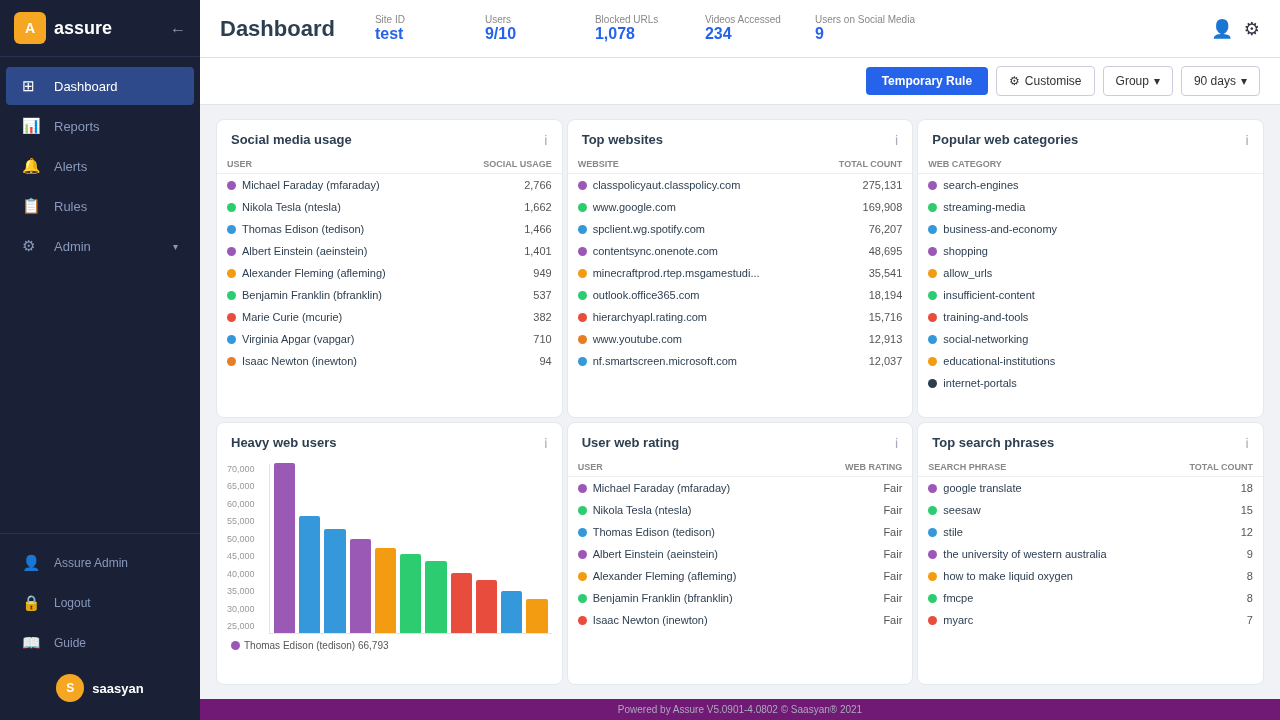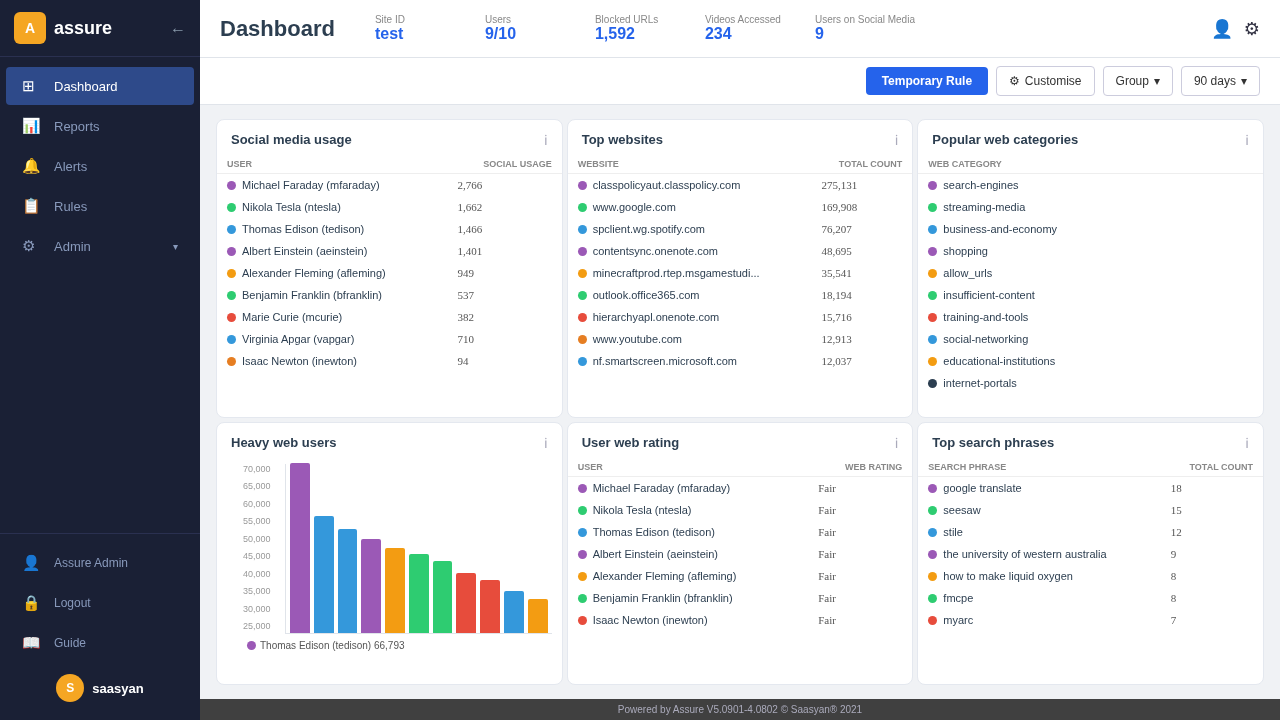--- a/index.html
+++ b/index.html
@@ -131,33 +131,32 @@
     .card-table { width: 100%; border-collapse: collapse; }
     .card-table thead tr th {
       font-size: 9px; font-weight: 700; color: #888;
       text-transform: uppercase; padding: 4px 10px;
       border-bottom: 1px solid #eee; text-align: left;
     }
     .card-table thead tr th.right { text-align: right; }
     .card-table tbody tr td {
       padding: 5px 10px; font-size: 11px; color: #2c3e50;
     }
-    .card-table tbody tr td.right { color: #555; font-family: Liberation Serif, serif; }
+    .card-table tbody tr td.right { text-align: right; color: #555; }
     .dot {
       display: inline-block; width: 9px; height: 9px;
       border-radius: 50%; margin-right: 6px; vertical-align: middle;
       flex-shrink: 0;
     }
     .user-cell { display: flex; align-items: center; }
 
     
     .chart-container {
       padding: 6px 10px 10px;
       position: relative;
-      margin-left: 16px;
     }
     .chart-y-labels {
       position: absolute; left: 10px; top: 6px; bottom: 30px;
       display: flex; flex-direction: column; justify-content: space-between;
       font-size: 9px; color: #999; width: 38px;
     }
     .chart-bars-wrapper {
       margin-left: 42px;
       height: 170px;
       display: flex; align-items: flex-end; gap: 4px;
@@ -169,21 +168,21 @@
       flex: 1; min-width: 0; border-radius: 2px 2px 0 0;
     }
     .chart-footer {
       display: flex; align-items: center; margin-top: 6px; padding: 0 4px;
       font-size: 10px; color: #555;
     }
     .chart-footer .dot { margin-right: 4px; }
 
     
     #footer-bar {
-      background: #404040; color: #aab; text-align: center;
+      background: #701a75; color: #aab; text-align: center;
       font-size: 10px; padding: 5px;
       flex-shrink: 0;
     }
   </style>
 </head>
 <body>
 
 <div id="sidebar">
   <div id="sidebar-logo">
     <div class="logo-icon">A</div>
@@ -242,21 +241,21 @@
     <div class="stat-block">
       <span class="stat-label">Site ID</span>
       <span class="stat-value">test</span>
     </div>
     <div class="stat-block">
       <span class="stat-label">Users</span>
       <span class="stat-value">9/10</span>
     </div>
     <div class="stat-block">
       <span class="stat-label">Blocked URLs</span>
-      <span class="stat-value">1,592</span>
+      <span class="stat-value">1,078</span>
     </div>
     <div class="stat-block">
       <span class="stat-label">Videos Accessed</span>
       <span class="stat-value">234</span>
     </div>
     <div class="stat-block">
       <span class="stat-label">Users on Social Media</span>
       <span class="stat-value">9</span>
     </div>
     <div class="header-icons">
@@ -445,21 +444,21 @@
         <span class="dot" style="background:#2ecc71"></span>
         <span>outlook.office365.com</span>
       </span>
     </td>
     <td class="right">18,194</td>
   </tr>
             <tr>
     <td>
       <span class="user-cell">
         <span class="dot" style="background:#e74c3c"></span>
-        <span>hierarchyapl.onenote.com</span>
+        <span>hierarchyapl.rating.com</span>
       </span>
     </td>
     <td class="right">15,716</td>
   </tr>
             <tr>
     <td>
       <span class="user-cell">
         <span class="dot" style="background:#e67e22"></span>
         <span>www.youtube.com</span>
       </span>

